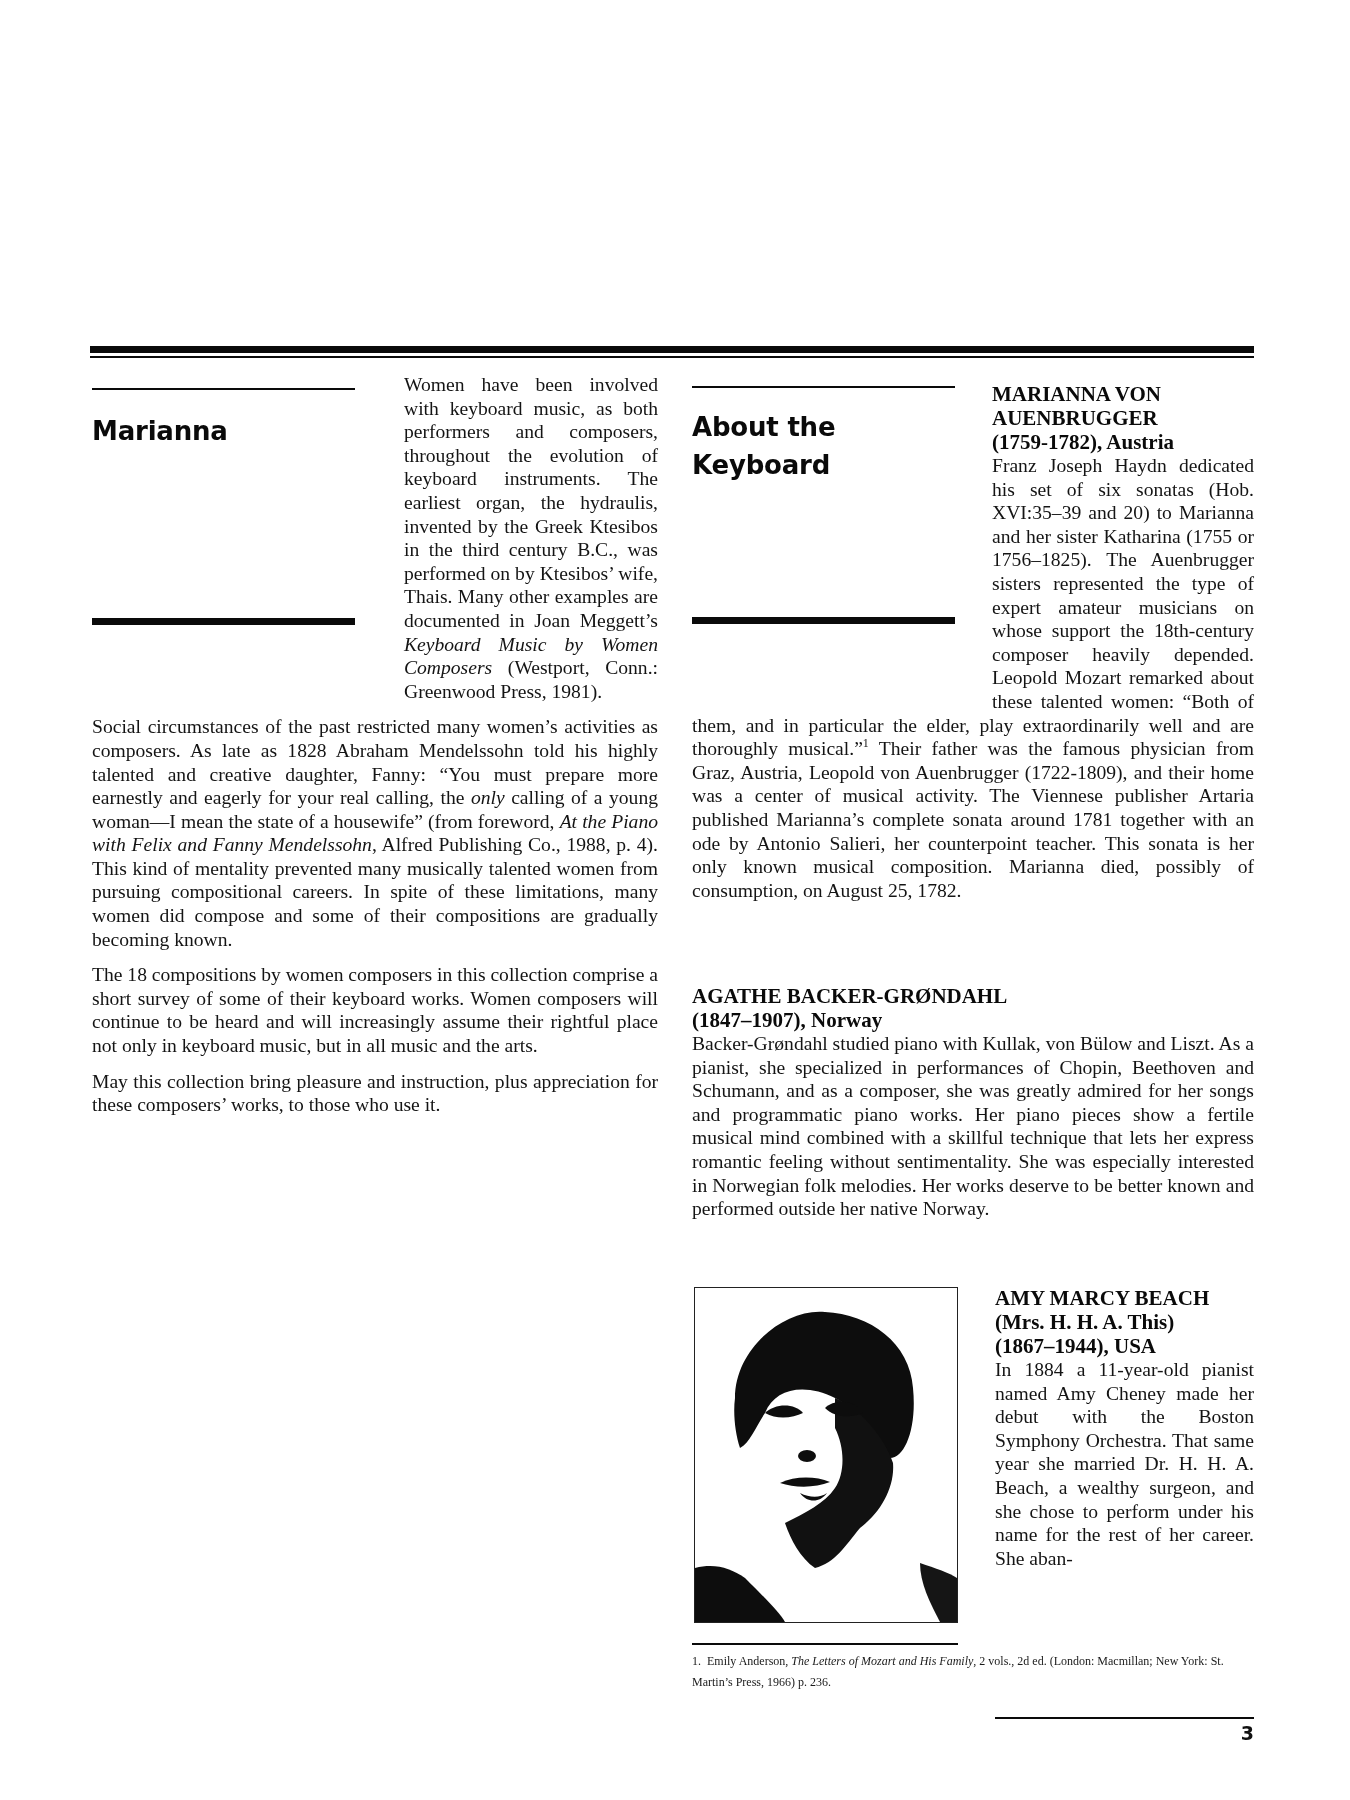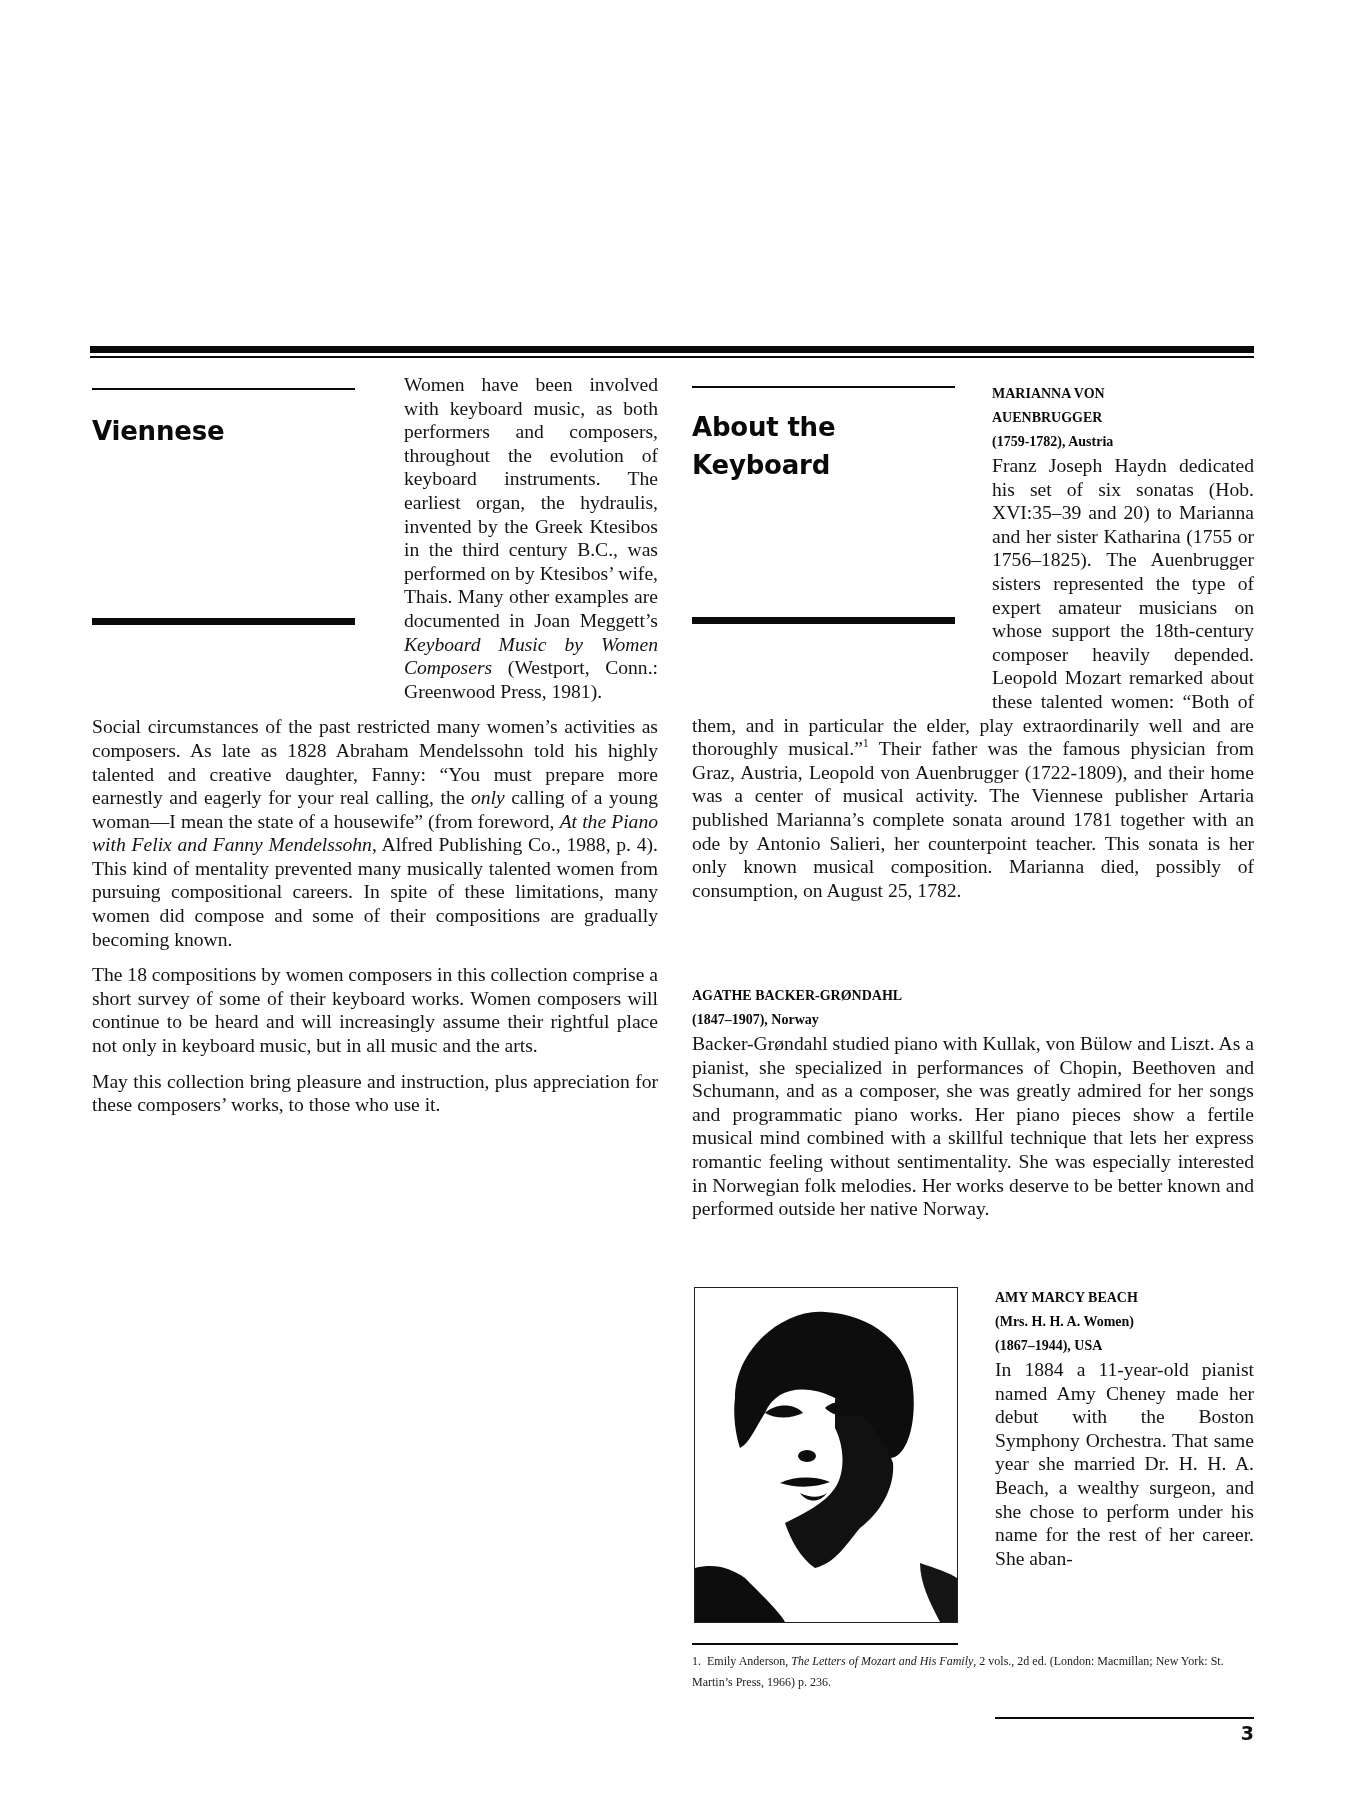--- a/index.html
+++ b/index.html
@@ -8,37 +8,37 @@
   .abs { position: absolute; }
   .rule-thick { background: #0a0a0a; height: 7px; }
   .rule-thin { background: #0a0a0a; height: 2px; }
   .sans-head { font-family: "DejaVu Sans", "Liberation Sans", sans-serif; font-weight: bold;
                font-size: 26px; line-height: 38px; letter-spacing: -0.2px; color: #0a0a0a; }
   .body-text { font-size: 19.6px; line-height: 23.6px; text-align: justify; color: #141414; }
   .body-text p { margin: 0; }
   .body-text p + p { margin-top: 12px; }
   .wrap-lead { float: left; width: 312px; height: 330px; }
   .wrap-lead-r { float: left; width: 300px; height: 322px; }
-  .comp-title { font-weight: bold; font-size: 14px; line-height: 24px; color: #0a0a0a; margin: 0; }
+  .comp-title { font-weight: bold; font-size: 21px; line-height: 24px; color: #0a0a0a; margin: 0; }
   .comp-block { margin-top: 12px; }
   .photo { border: 1.5px solid #222; background: #fff; overflow: hidden; }
   .footnote { font-size: 12px; line-height: 21px; color: #1a1a1a; }
   .page-num { font-family: "DejaVu Sans", "Liberation Sans", sans-serif; font-weight: bold; font-size: 19px; }
   i, .it { font-style: italic; }
   sup { font-size: 12px; line-height: 0; }
 </style>
 </head>
 <body>
 
 <div class="abs rule-thick" style="left:90px; top:346px; width:1164px;"></div>
 <div class="abs rule-thin" style="left:90px; top:356px; width:1164px;"></div>
 
 <section>
   <div class="abs rule-thin" style="left:92px; top:388px; width:263px;"></div>
-  <h1 class="abs sans-head" style="left:92px; top:412px; margin:0;">Viennese</h1>
+  <h1 class="abs sans-head" style="left:92px; top:412px; margin:0;">Marianna</h1>
   <div class="abs rule-thick" style="left:92px; top:618px; width:263px;"></div>
 
   <div class="abs body-text" style="left:92px; top:373px; width:566px;">
     <div class="wrap-lead"></div>
     <p>
       <span>Women have been involved with keyboard music, as both performers and composers, throughout the evolution of keyboard instruments.  The earliest organ, the hydraulis, invented by the Greek Ktesibos in the third century B.C., was performed on by Ktesibos’ wife, Thais.  Many other examples are documented in Joan Meggett’s </span><i>Keyboard Music by Women Composers</i><span> (Westport, Conn.:  Greenwood Press, 1981).</span>
     </p>
     <p>
       <span>Social circumstances of the past restricted many women’s activities as composers.  As late as 1828 Abraham Mendelssohn told his highly talented and creative daughter, Fanny:  “You must prepare more earnestly and eagerly for your real calling, the </span><i>only</i><span> calling of a young woman—I mean the state of a housewife” (from foreword, </span><i>At the Piano with Felix and Fanny Mendelssohn</i><span>, Alfred Publishing Co., 1988, p. 4).  This kind of mentality prevented many musically talented women from pursuing compositional careers.  In spite of these limitations, many women did compose and some of their compositions are gradually becoming known.</span>
     </p>
@@ -98,21 +98,21 @@
       <path d="M105 205 C115 210 125 210 132 205 C125 215 112 215 105 205 Z" fill="#0d0d0d"></path>
 
       <path d="M0 280 C20 275 35 280 50 290 C70 310 85 325 90 334 L0 334 Z" fill="#0d0d0d"></path>
       <path d="M225 275 C240 280 255 285 262 290 L262 334 L245 334 C235 315 225 295 225 275 Z" fill="#151515"></path>
     </svg>
   </div>
 
   <div class="abs body-text" style="left:995px; top:1286px; width:259px;">
     <h2 class="comp-title">
       <span style="display:block;">AMY MARCY BEACH</span>
-      <span style="display:block;">(Mrs. H. H. A. Women)</span>
+      <span style="display:block;">(Mrs. H. H. A. This)</span>
       <span style="display:block;">(1867–1944), USA</span>
     </h2>
     <p class="comp-block" style="text-align:justify;">
       <span>In 1884 a 11-year-old pianist named Amy Cheney made her debut with the Boston Symphony Orchestra.  That same year she married Dr. H. H. A. Beach, a wealthy surgeon, and she chose to perform under his name for the rest of her career.  She aban-</span>
     </p>
   </div>
 
   <div class="abs rule-thin" style="left:692px; top:1643px; width:266px;"></div>
   <div class="abs footnote" style="left:692px; top:1651px; width:562px;">
     <span>1.</span><span style="white-space:pre-wrap;">  Emily Anderson, </span><i>The Letters of Mozart and His Family</i><span>, 2 vols., 2d ed. (London: Macmillan;  New York: St. Martin’s Press, 1966) p. 236.</span>

